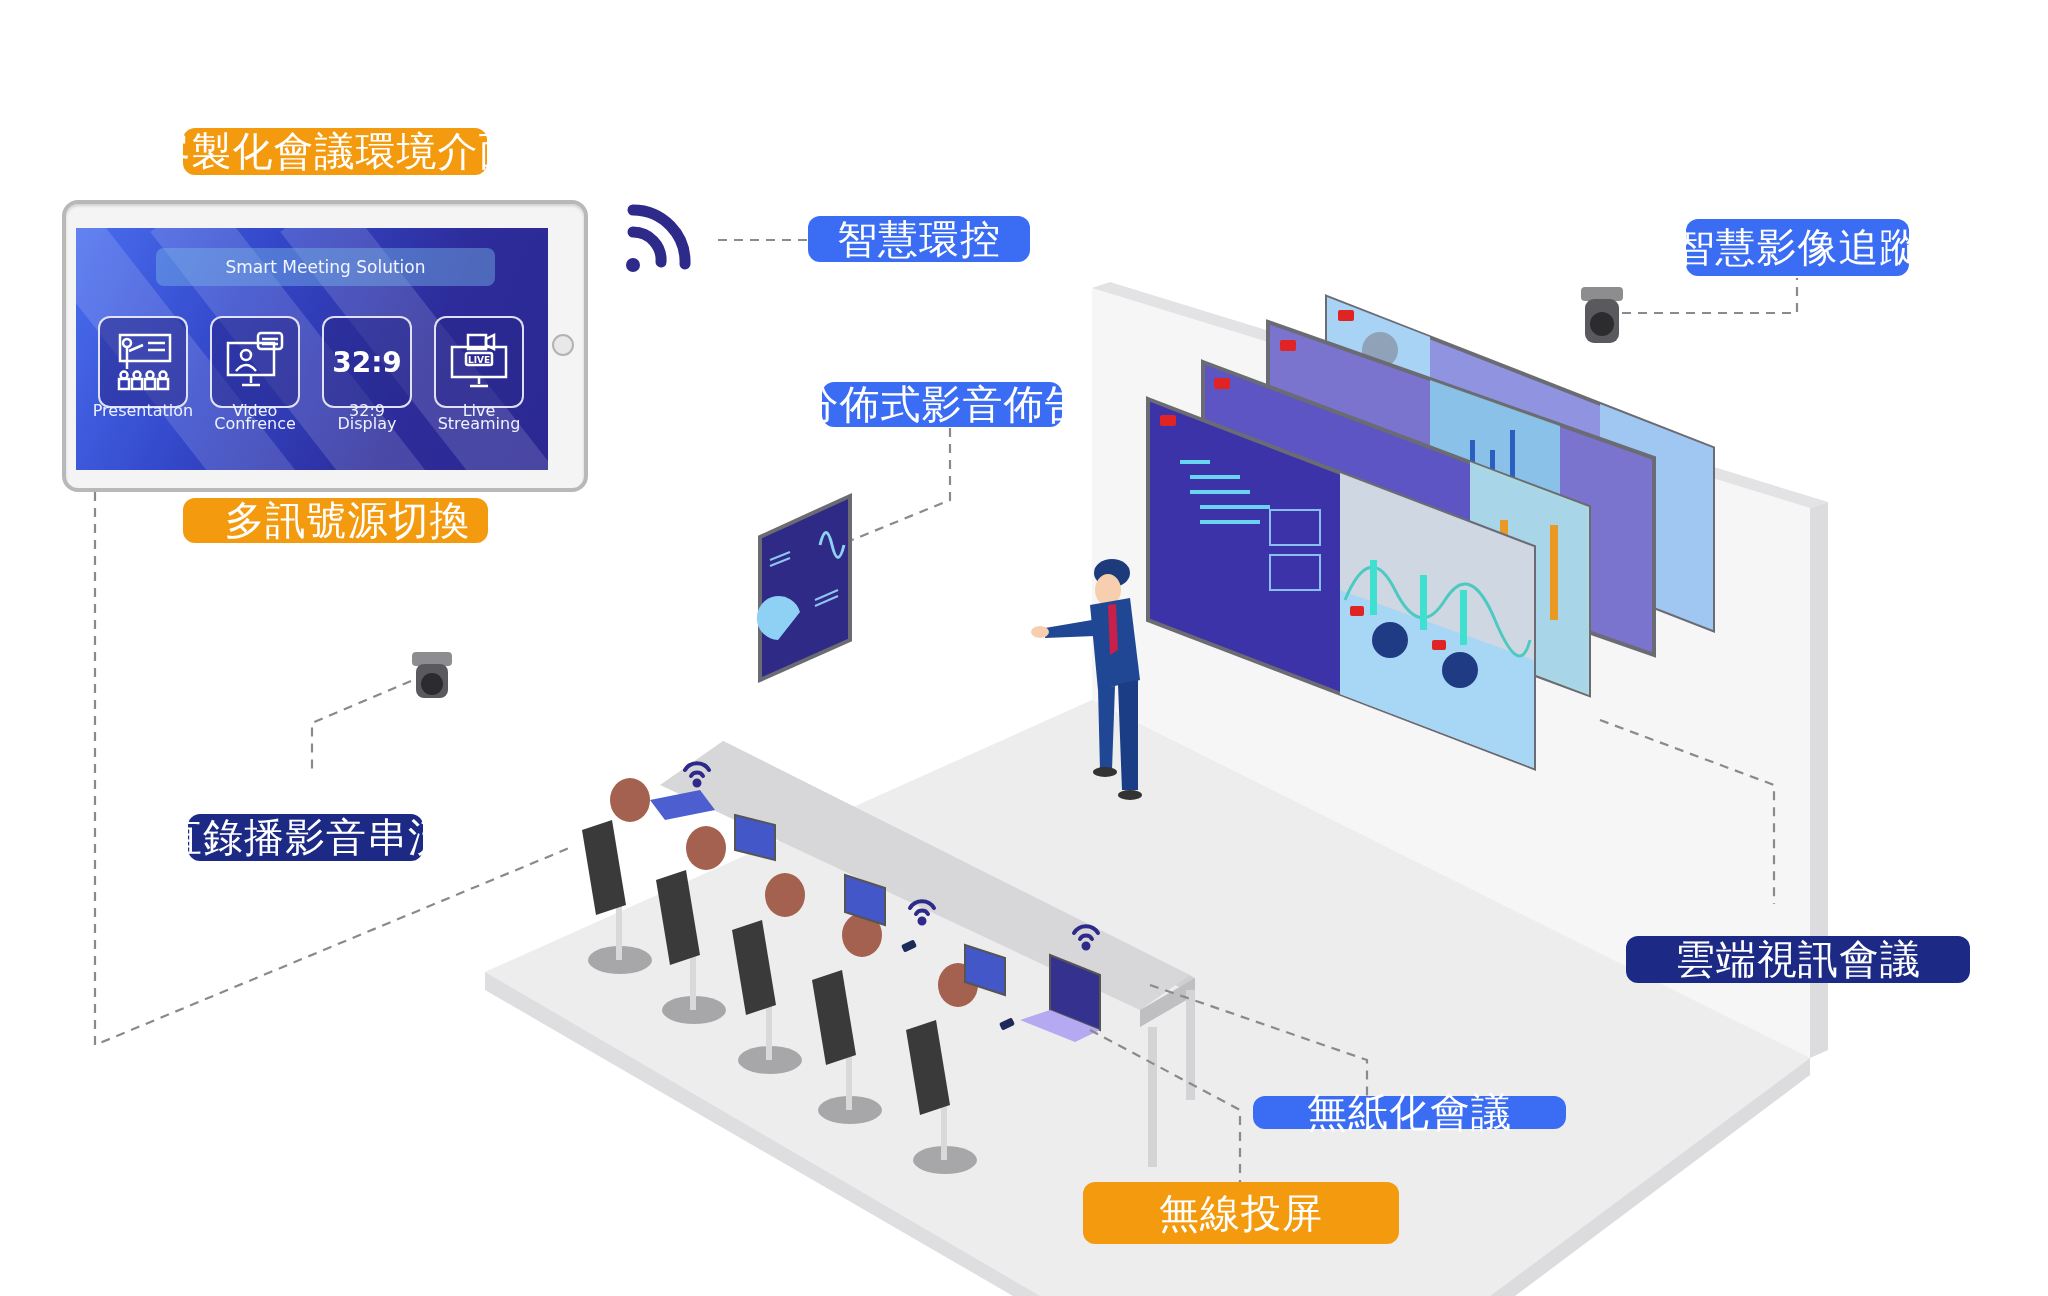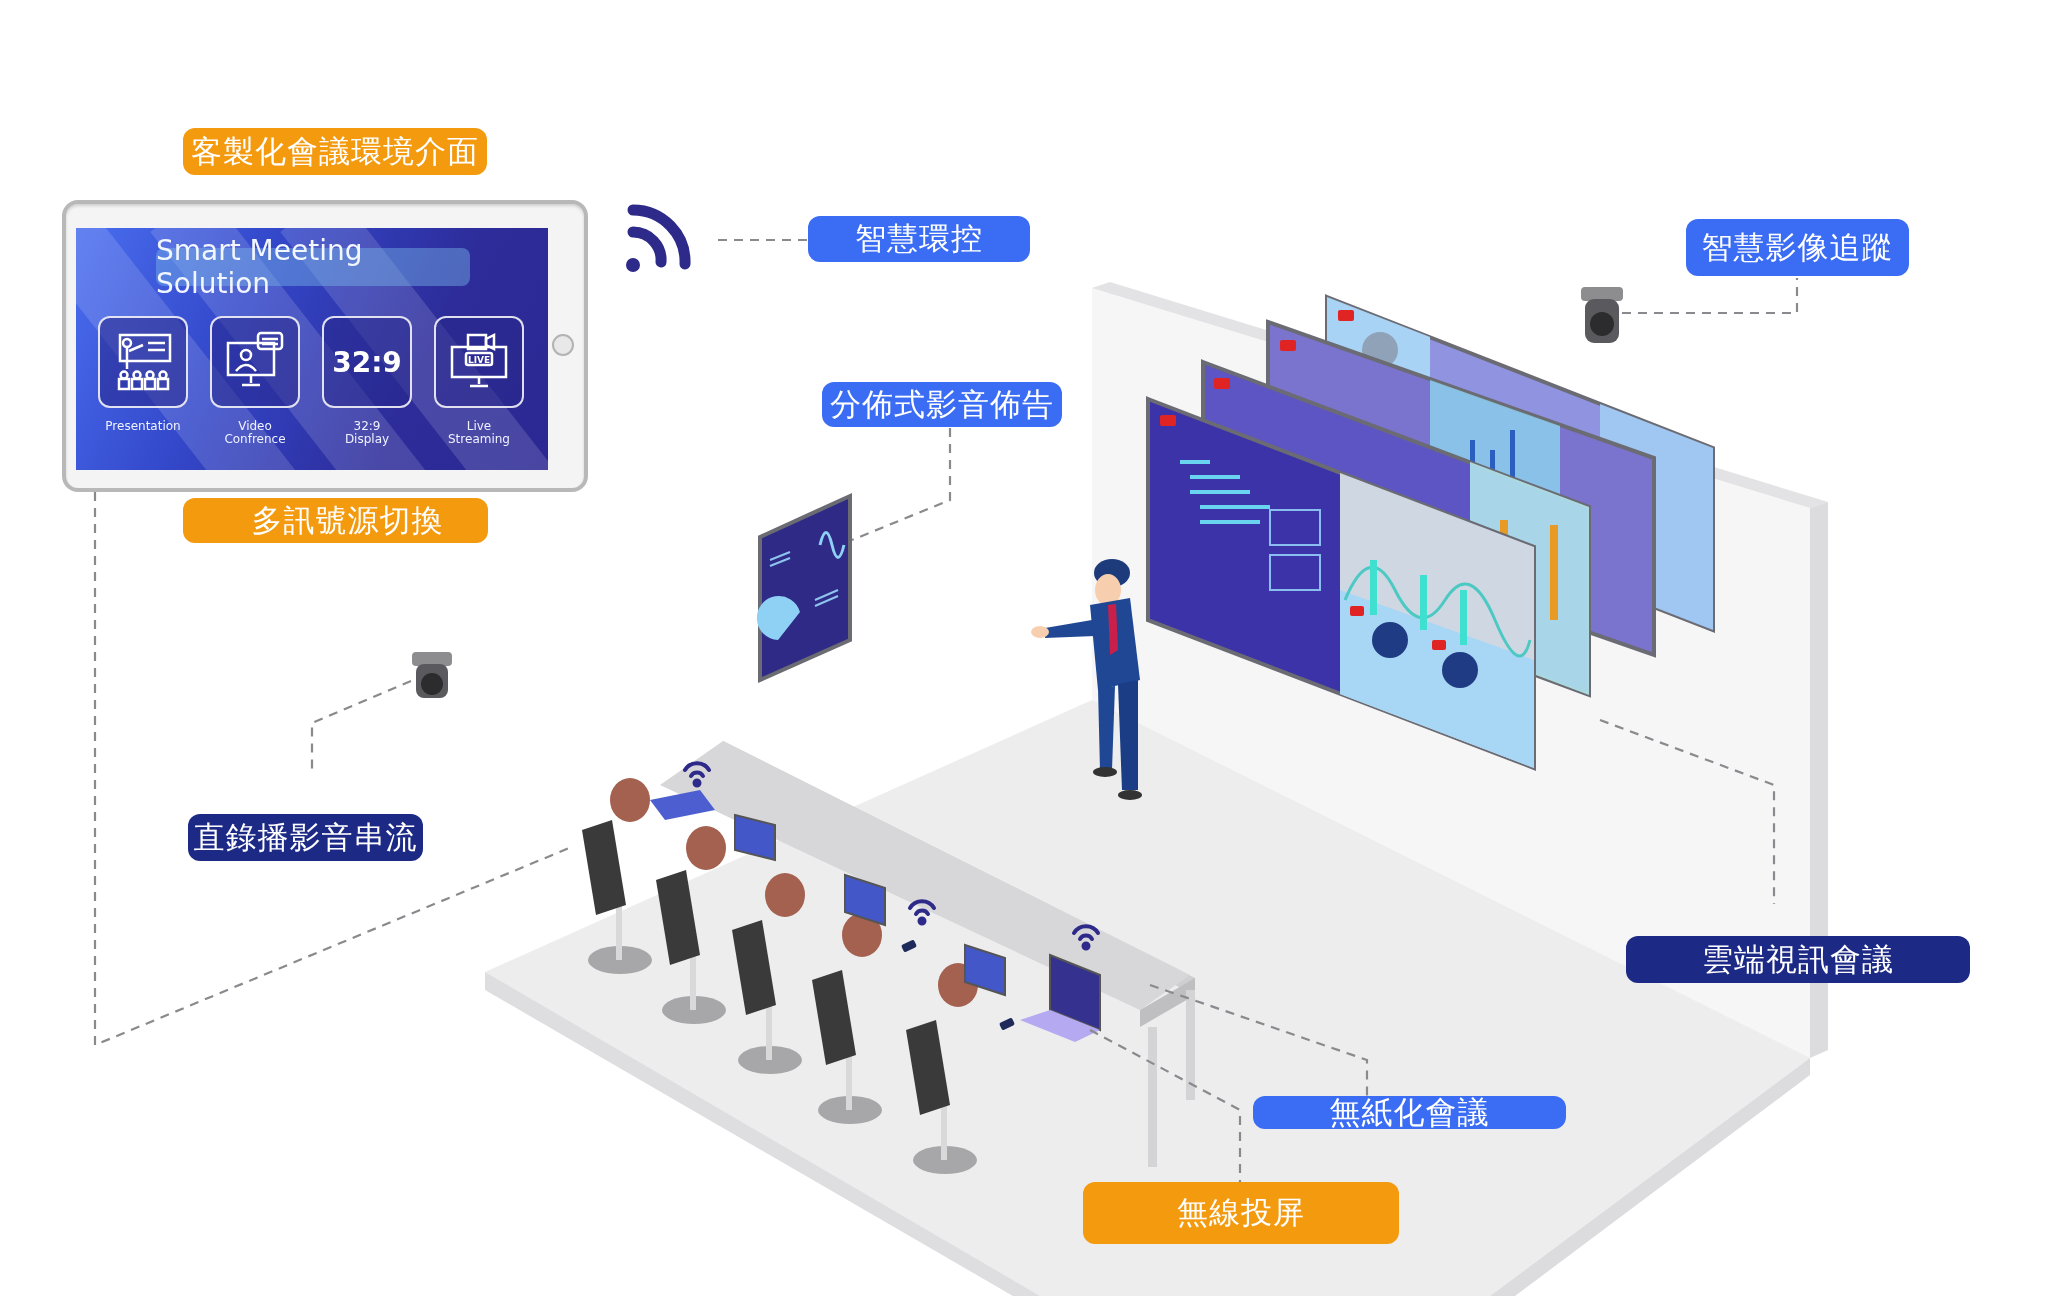--- a/index.html
+++ b/index.html
@@ -1,44 +1,44 @@
 <!DOCTYPE html>
 <html><head>
 <meta charset="utf-8">
 <style>
   html, body { margin: 0; padding: 0; background: #ffffff; }
   body { width: 2048px; height: 1296px; position: relative; overflow: hidden;
          font-family: "DejaVu Sans", "Liberation Sans", sans-serif; }
   #scene { position: absolute; left: 0; top: 0; width: 2048px; height: 1296px; }
   .label {
     position: absolute; box-sizing: border-box; display: flex; align-items: center; justify-content: center;
-    color: #ffffff; font-size: 31px; letter-spacing: 1px; border-radius: 12px; white-space: nowrap;
+    color: #ffffff; font-size: 40px; letter-spacing: 1px; border-radius: 12px; white-space: nowrap;
     font-family: "DejaVu Sans", sans-serif;
   }
   .lbl-orange { background: #f39a0e; }
   .lbl-blue { background: #3a6cf4; }
   .lbl-navy { background: #1c2a86; }
 
   
   .tablet { position: absolute; left: 62px; top: 200px; width: 526px; height: 292px; box-sizing: border-box;
             border: 4px solid #b8b8b8; border-radius: 16px; background: #f4f4f4;
             box-shadow: 0 2px 3px rgba(0,0,0,0.15) inset; }
   .tablet-home { position: absolute; right: 10px; top: 130px; width: 18px; height: 18px; border-radius: 50%;
                  border: 2px solid #b3b3b3; background: #e8e8e8; }
   .tablet-screen { position: absolute; left: 10px; top: 24px; width: 472px; height: 242px; overflow: hidden;
                    background: linear-gradient(115deg, #4a6ef0 0%, #3347c9 35%, #2d2c9a 70%, #2b2892 100%); }
   .stripe { position: absolute; top: -60px; width: 70px; height: 400px; background: rgba(255,255,255,0.14); transform: rotate(-38deg); }
-  .screen-title { position: absolute; left: 80px; top: 20px; width: 314px; height: 38px; border-radius: 8px;
-                  background: rgba(120,180,230,0.45); color: #f1f6ff; font-size: 28px; display: flex;
+  .screen-title { position: absolute; left: 80px; top: 20px; width: 339px; height: 38px; border-radius: 8px;
+                  background: rgba(120,180,230,0.45); color: #f1f6ff; font-size: 17px; display: flex;
                   align-items: center; justify-content: center; font-family: "DejaVu Sans", sans-serif; }
   .tile { position: absolute; top: 88px; width: 90px; height: 92px; box-sizing: border-box;
           border: 2px solid rgba(255,255,255,0.85); border-radius: 12px; background: rgba(40,40,140,0.55);
           display: flex; align-items: center; justify-content: center; }
-  .tile-label { position: absolute; top: 192px; width: 110px; text-align: center; color: #eef2ff;
-                font-size: 12px; line-height: 13px; font-family: "DejaVu Sans", sans-serif; }
+  .tile-label { position: absolute; top: 176px; width: 110px; text-align: center; color: #eef2ff;
+                font-size: 16px; line-height: 13px; font-family: "DejaVu Sans", sans-serif; }
   .tile-text { color: #ffffff; font-size: 28px; font-weight: bold; font-family: "DejaVu Sans", sans-serif; }
 </style>
 </head>
 <body>
 
 <svg id="scene" viewBox="0 0 2048 1296" xmlns="http://www.w3.org/2000/svg">
 
   <g>
     <polygon points="1092,288 1810,508 1810,1058 1092,838" fill="#f6f6f7"></polygon>
     <polygon points="1092,288 1110,282 1828,502 1810,508" fill="#e3e3e5"></polygon>

